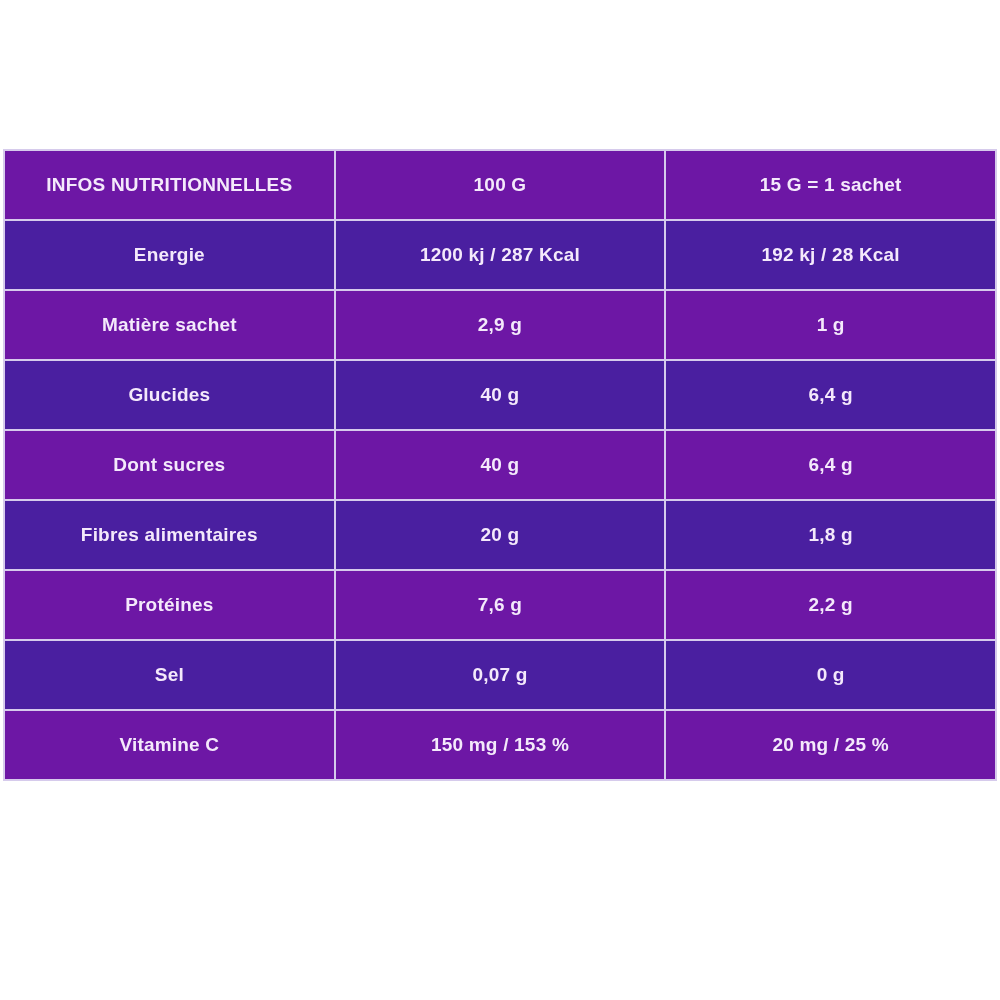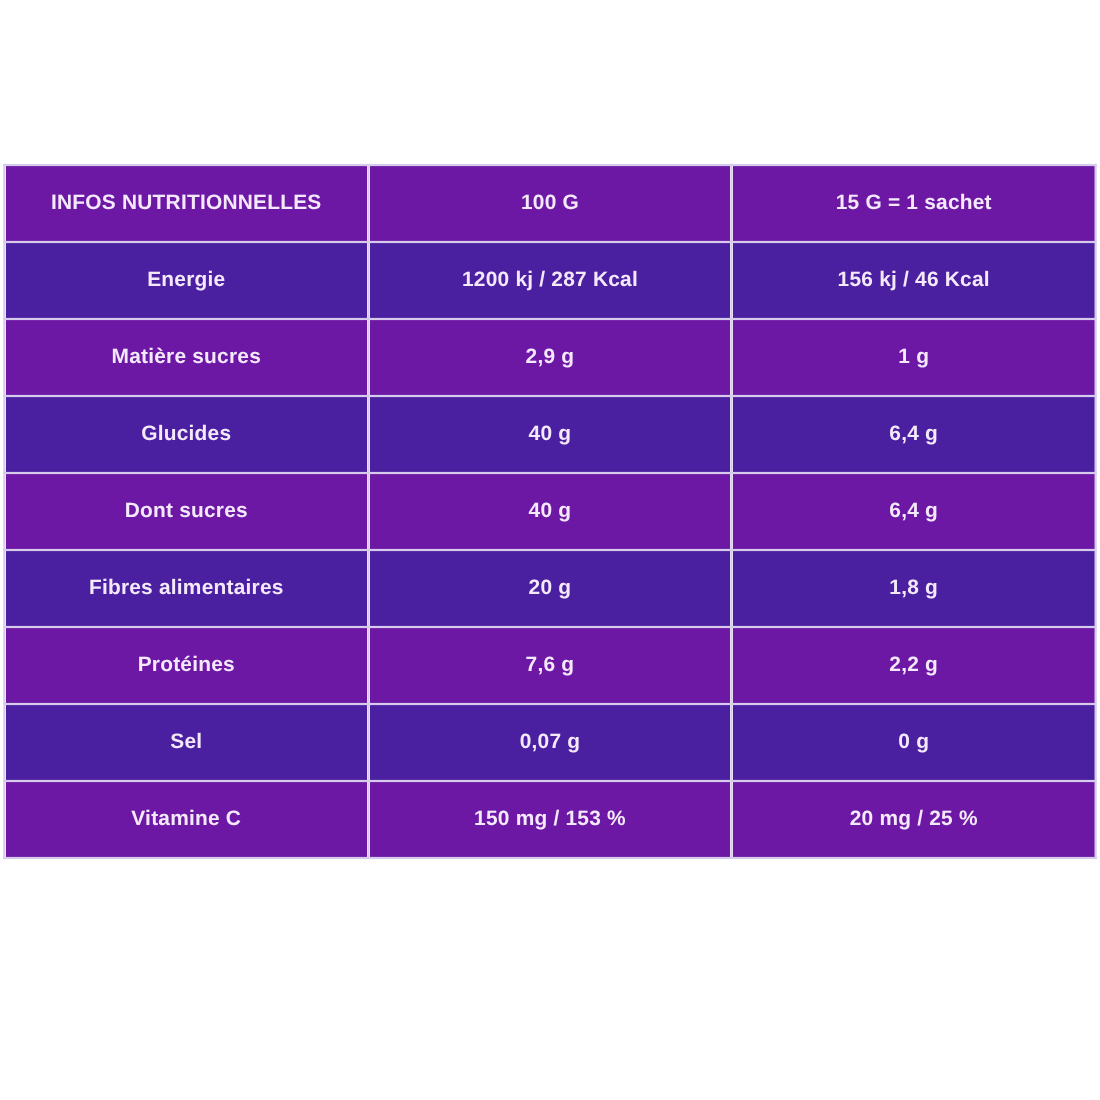--- a/index.html
+++ b/index.html
@@ -56,24 +56,24 @@
         <tr>
           <th>INFOS NUTRITIONNELLES</th>
           <th>100 G</th>
           <th>15 G = 1 sachet</th>
         </tr>
       </thead>
       <tbody>
         <tr>
           <td>Energie</td>
           <td>1200 kj / 287 Kcal</td>
-          <td>156 kj / 46 Kcal</td>
+          <td>192 kj / 28 Kcal</td>
         </tr>
         <tr>
-          <td>Matière sucres</td>
+          <td>Matière sachet</td>
           <td>2,9 g</td>
           <td>1 g</td>
         </tr>
         <tr>
           <td>Glucides</td>
           <td>40 g</td>
           <td>6,4 g</td>
         </tr>
         <tr>
           <td>Dont sucres</td>

